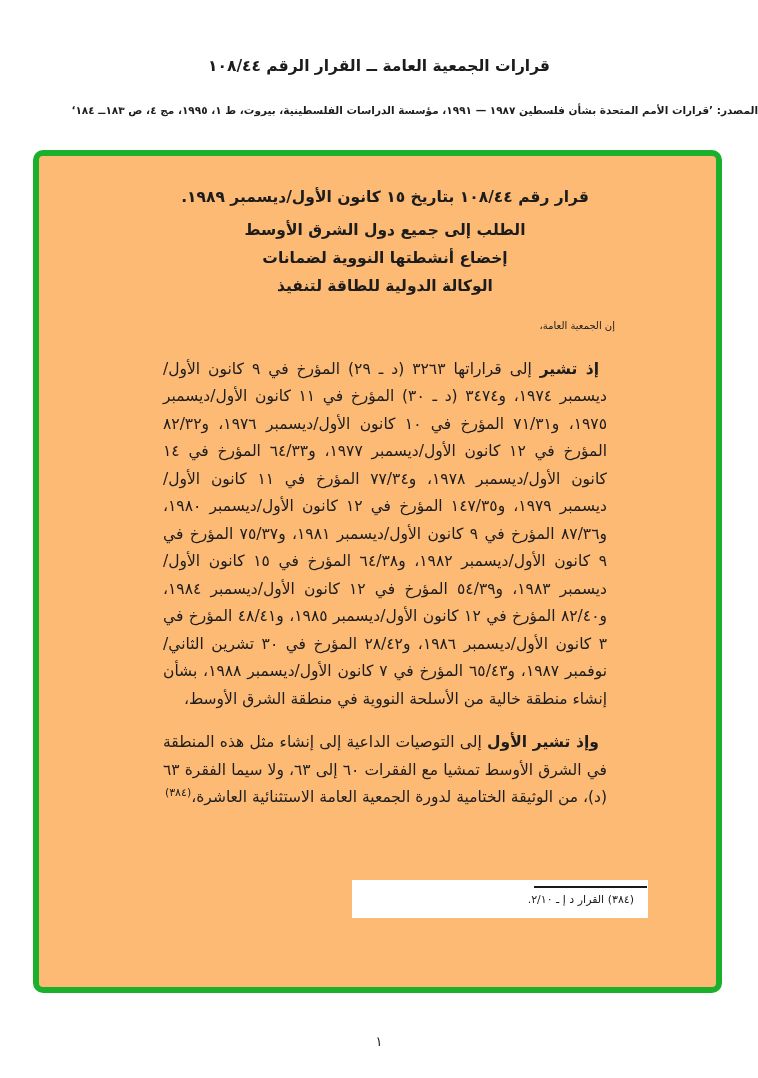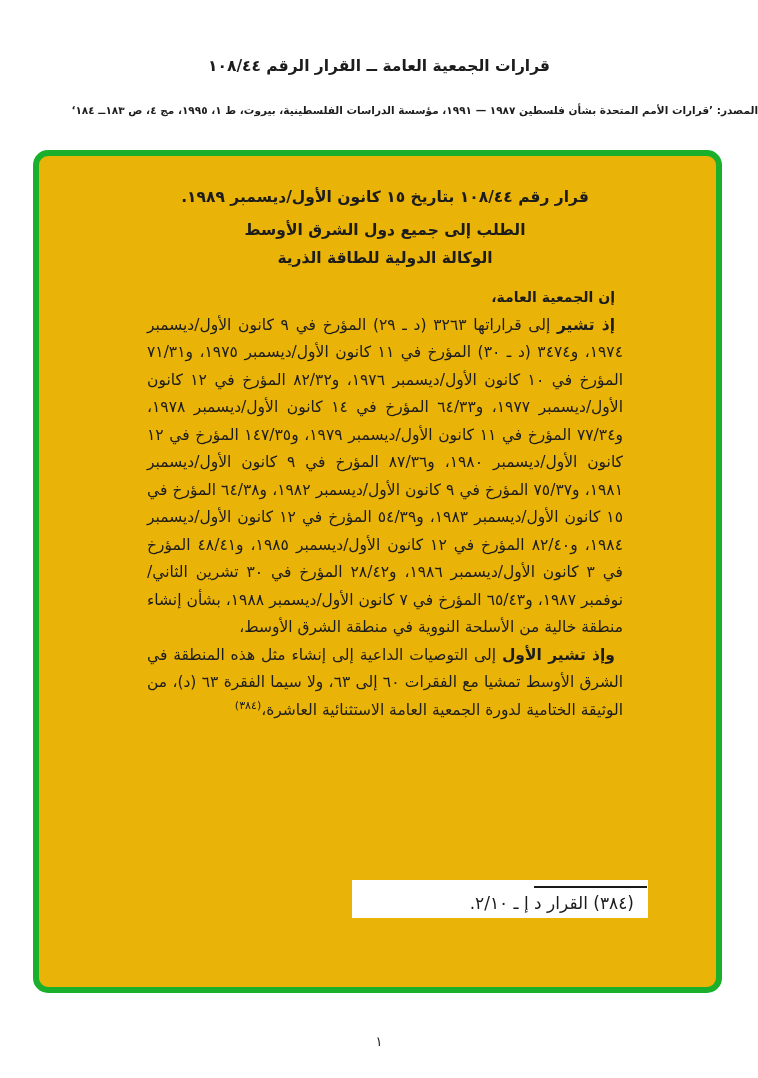--- a/index.html
+++ b/index.html
@@ -18,62 +18,62 @@
   }
   .source-line {
     position: absolute; top: 104px; left: 0; right: 0;
     text-align: right; direction: rtl;
     font-size: 10.5px; font-weight: 700;
   }
   .doc-frame {
     position: absolute; left: 33px; top: 150px;
     width: 677px; height: 831px;
     border: 6px solid #737373;
-    border-radius: 15px;
+    border-radius: 10px;
     overflow: hidden;
-    background: #eab308;
+    background: #fdba74;
   }
   .frame-content {
     direction: rtl;
     padding: 30px 93px 0 108px;
   }
   .doc-title {
     text-align: center; font-weight: 700;
     font-size: 15.5px; line-height: 22px;
     margin: 0 0 8px 0;
   }
   .doc-subtitle {
     text-align: center; font-weight: 700;
     font-size: 15.5px; line-height: 28px;
     margin: 0;
   }
   .opening-line {
-    font-weight: 700; font-size: 14px;
+    font-weight: 400; font-size: 10px;
     line-height: 27.5px; text-align: right;
     margin: 12px 0 0 0; text-indent: 8px;
   }
   .body-par {
     font-size: 15.5px; line-height: 27.5px;
-    text-align: justify; margin: 0; text-indent: 8px;
+    text-align: justify; margin: 16px; text-indent: 8px;
   }
   .body-par b { font-weight: 700; }
   .fn-ref {
     font-size: 11px; line-height: 0; vertical-align: super;
   }
   .footnote-block {
     position: absolute; left: 352px; top: 880px;
     width: 296px; height: 38px;
     background: #ffffff; direction: rtl;
   }
   .fn-rule {
     width: 113px; height: 2px; background: #1a1a1a;
     margin: 6px 1px 5px auto;
   }
   .fn-text {
-    font-size: 17px; text-align: right;
+    font-size: 11px; text-align: right;
     padding-left: 0; padding-right: 14px;
     white-space: nowrap;
   }
   .page-number {
     position: absolute; top: 1034px; left: 0; right: 0;
     text-align: center; font-size: 13px;
   }
 </style>
 </head>
 <body>
@@ -81,21 +81,22 @@
 <div class="header-title">قرارات الجمعية العامة ــ القرار الرقم ١٠٨/٤٤</div>
 
 <div class="source-line">المصدر: ’قرارات الأمم المتحدة بشأن فلسطين ١٩٨٧ — ١٩٩١، مؤسسة الدراسات الفلسطينية، بيروت، ط ١، ١٩٩٥، مج ٤، ص ١٨٣ــ ١٨٤‘</div>
 
 <div class="doc-frame" style="border-color: rgb(27, 176, 44);">
   <div class="frame-content">
 
     <p class="doc-title">قرار رقم ١٠٨/٤٤ بتاريخ ١٥ كانون الأول/ديسمبر ١٩٨٩.</p>
 
     <p class="doc-subtitle">الطلب إلى جميع دول الشرق الأوسط</p>
-    <p class="doc-subtitle">الوكالة الدولية للطاقة الذرية</p>
+    <p class="doc-subtitle">إخضاع أنشطتها النووية لضمانات</p>
+    <p class="doc-subtitle">الوكالة الدولية للطاقة لتنفيذ</p>
 
     <p class="opening-line">إن الجمعية العامة،</p>
 
     <p class="body-par"><b>إذ تشير</b><span> إلى قراراتها ٣٢٦٣ (د ـ ٢٩) المؤرخ في ٩ كانون الأول/ديسمبر ١٩٧٤، و٣٤٧٤ (د ـ ٣٠) المؤرخ في ١١ كانون الأول/ديسمبر ١٩٧٥، و٧١/٣١ المؤرخ في ١٠ كانون الأول/ديسمبر ١٩٧٦، و٨٢/٣٢ المؤرخ في ١٢ كانون الأول/ديسمبر ١٩٧٧، و٦٤/٣٣ المؤرخ في ١٤ كانون الأول/ديسمبر ١٩٧٨، و٧٧/٣٤ المؤرخ في ١١ كانون الأول/ديسمبر ١٩٧٩، و١٤٧/٣٥ المؤرخ في ١٢ كانون الأول/ديسمبر ١٩٨٠، و٨٧/٣٦ المؤرخ في ٩ كانون الأول/ديسمبر ١٩٨١، و٧٥/٣٧ المؤرخ في ٩ كانون الأول/ديسمبر ١٩٨٢، و٦٤/٣٨ المؤرخ في ١٥ كانون الأول/ديسمبر ١٩٨٣، و٥٤/٣٩ المؤرخ في ١٢ كانون الأول/ديسمبر ١٩٨٤، و٨٢/٤٠ المؤرخ في ١٢ كانون الأول/ديسمبر ١٩٨٥، و٤٨/٤١ المؤرخ في ٣ كانون الأول/ديسمبر ١٩٨٦، و٢٨/٤٢ المؤرخ في ٣٠ تشرين الثاني/نوفمبر ١٩٨٧، و٦٥/٤٣ المؤرخ في ٧ كانون الأول/ديسمبر ١٩٨٨، بشأن إنشاء منطقة خالية من الأسلحة النووية في منطقة الشرق الأوسط،</span></p>
 
     <p class="body-par"><b>وإذ تشير الأول</b><span> إلى التوصيات الداعية إلى إنشاء مثل هذه المنطقة في الشرق الأوسط تمشيا مع الفقرات ٦٠ إلى ٦٣، ولا سيما الفقرة ٦٣ (د)، من الوثيقة الختامية لدورة الجمعية العامة الاستثنائية العاشرة،</span><sup class="fn-ref">(٣٨٤)</sup></p>
 
 
   </div>
 </div>

